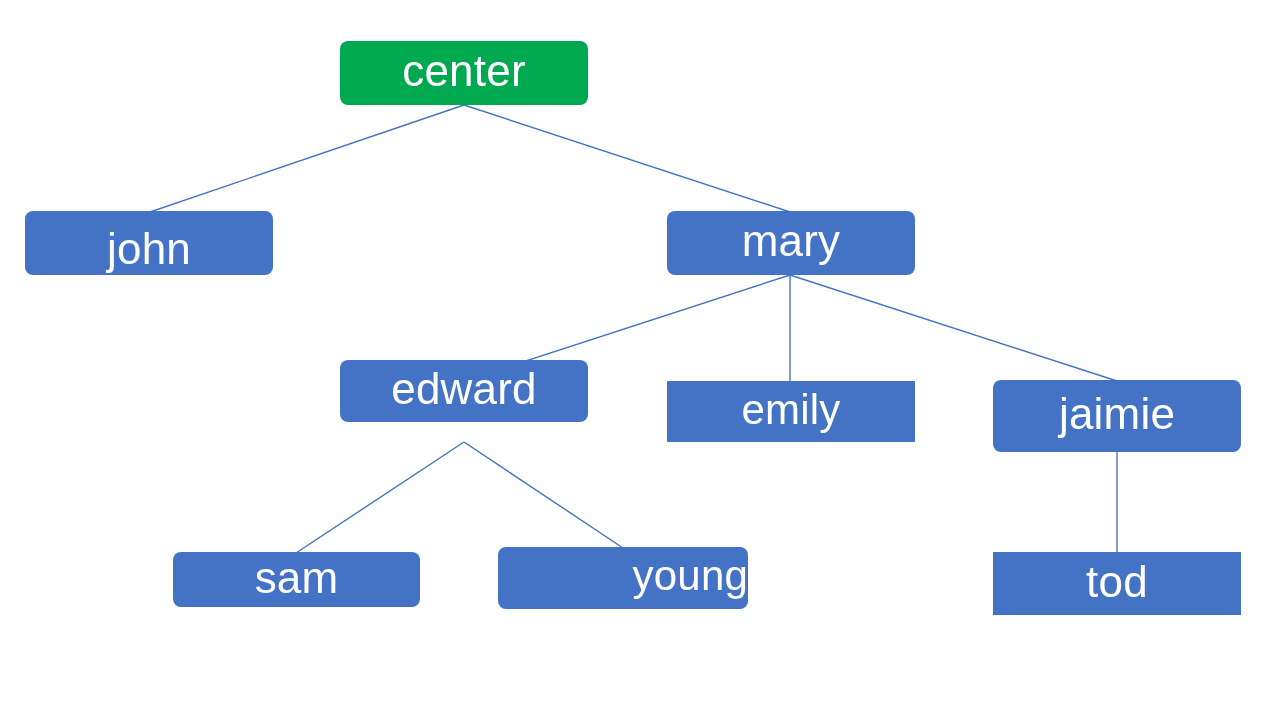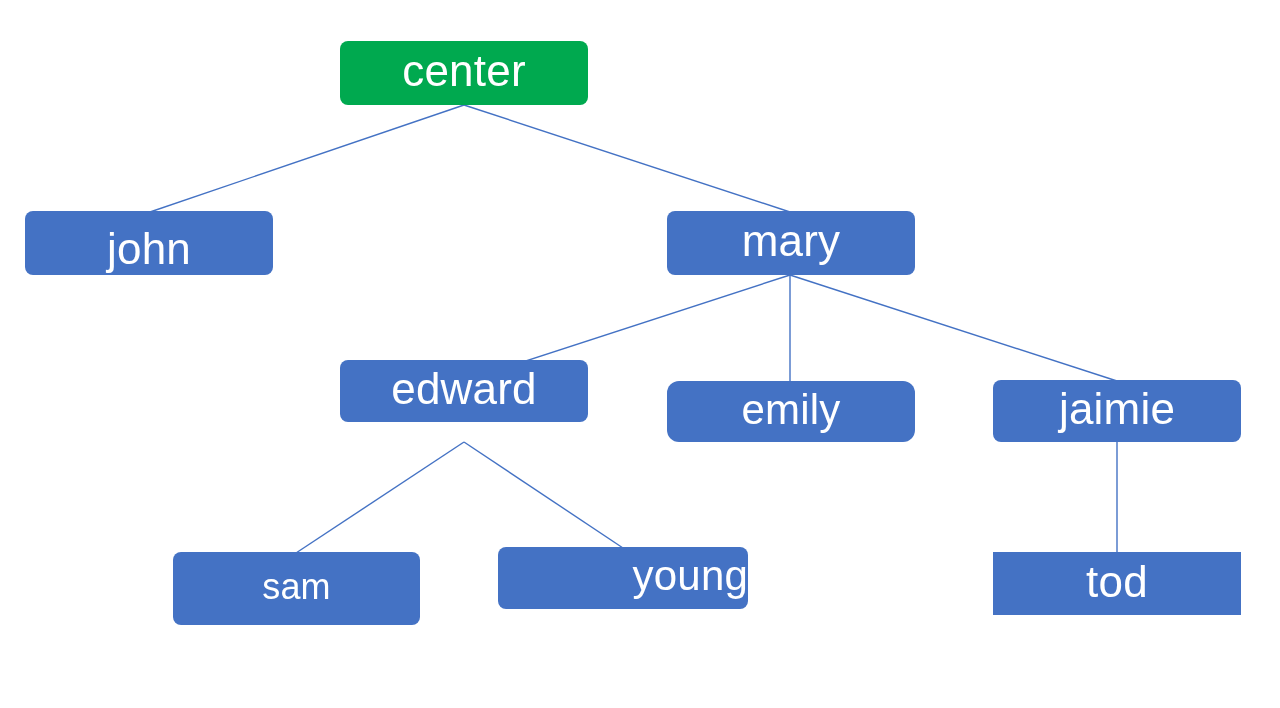--- a/index.html
+++ b/index.html
@@ -63,27 +63,27 @@
       </div>
       <div class="node" style="left: 25px; top: 211px; width: 248px; height: 64px; background: rgb(68, 114, 196); color: rgb(255, 255, 255); font-size: 44px; border-radius: 8px; align-items: flex-end;">
         <span class="node-label">john</span>
       </div>
       <div class="node" style="left: 667px; top: 211px; width: 248px; height: 64px; background: rgb(68, 114, 196); color: rgb(255, 255, 255); font-size: 44px; border-radius: 8px;">
         <span class="node-label">mary</span>
       </div>
       <div class="node" style="left: 340px; top: 360px; width: 248px; height: 62px; background: rgb(68, 114, 196); color: rgb(255, 255, 255); font-size: 44px; border-radius: 8px;">
         <span class="node-label">edward</span>
       </div>
-      <div class="node" style="left: 667px; top: 381px; width: 248px; height: 61px; background: rgb(68, 114, 196); color: rgb(255, 255, 255); font-size: 42px; border-radius: 12px;">
+      <div class="node" style="left: 667px; top: 381px; width: 248px; height: 61px; background: rgb(68, 114, 196); color: rgb(255, 255, 255); font-size: 42px; border-radius: 1px;">
         <span class="node-label">emily</span>
       </div>
-      <div class="node" style="left: 993px; top: 380px; width: 248px; height: 62px; background: rgb(68, 114, 196); color: rgb(255, 255, 255); font-size: 44px; border-radius: 8px;">
+      <div class="node" style="left: 993px; top: 380px; width: 248px; height: 72px; background: rgb(68, 114, 196); color: rgb(255, 255, 255); font-size: 44px; border-radius: 8px;">
         <span class="node-label">jaimie</span>
       </div>
-      <div class="node" style="left: 173px; top: 552px; width: 247px; height: 73px; background: rgb(68, 114, 196); color: rgb(255, 255, 255); font-size: 36px; border-radius: 8px;">
+      <div class="node" style="left: 173px; top: 552px; width: 247px; height: 55px; background: rgb(68, 114, 196); color: rgb(255, 255, 255); font-size: 44px; border-radius: 8px;">
         <span class="node-label">sam</span>
       </div>
       <div class="node" style="left: 498px; top: 547px; width: 250px; height: 62px; background: rgb(68, 114, 196); color: rgb(255, 255, 255); font-size: 42px; border-radius: 8px; justify-content: flex-end;">
         <span class="node-label">young</span>
       </div>
       <div class="node" style="left: 993px; top: 552px; width: 248px; height: 63px; background: rgb(68, 114, 196); color: rgb(255, 255, 255); font-size: 44px; border-radius: 0;">
         <span class="node-label">tod</span>
       </div>
     </div>
 </div>

